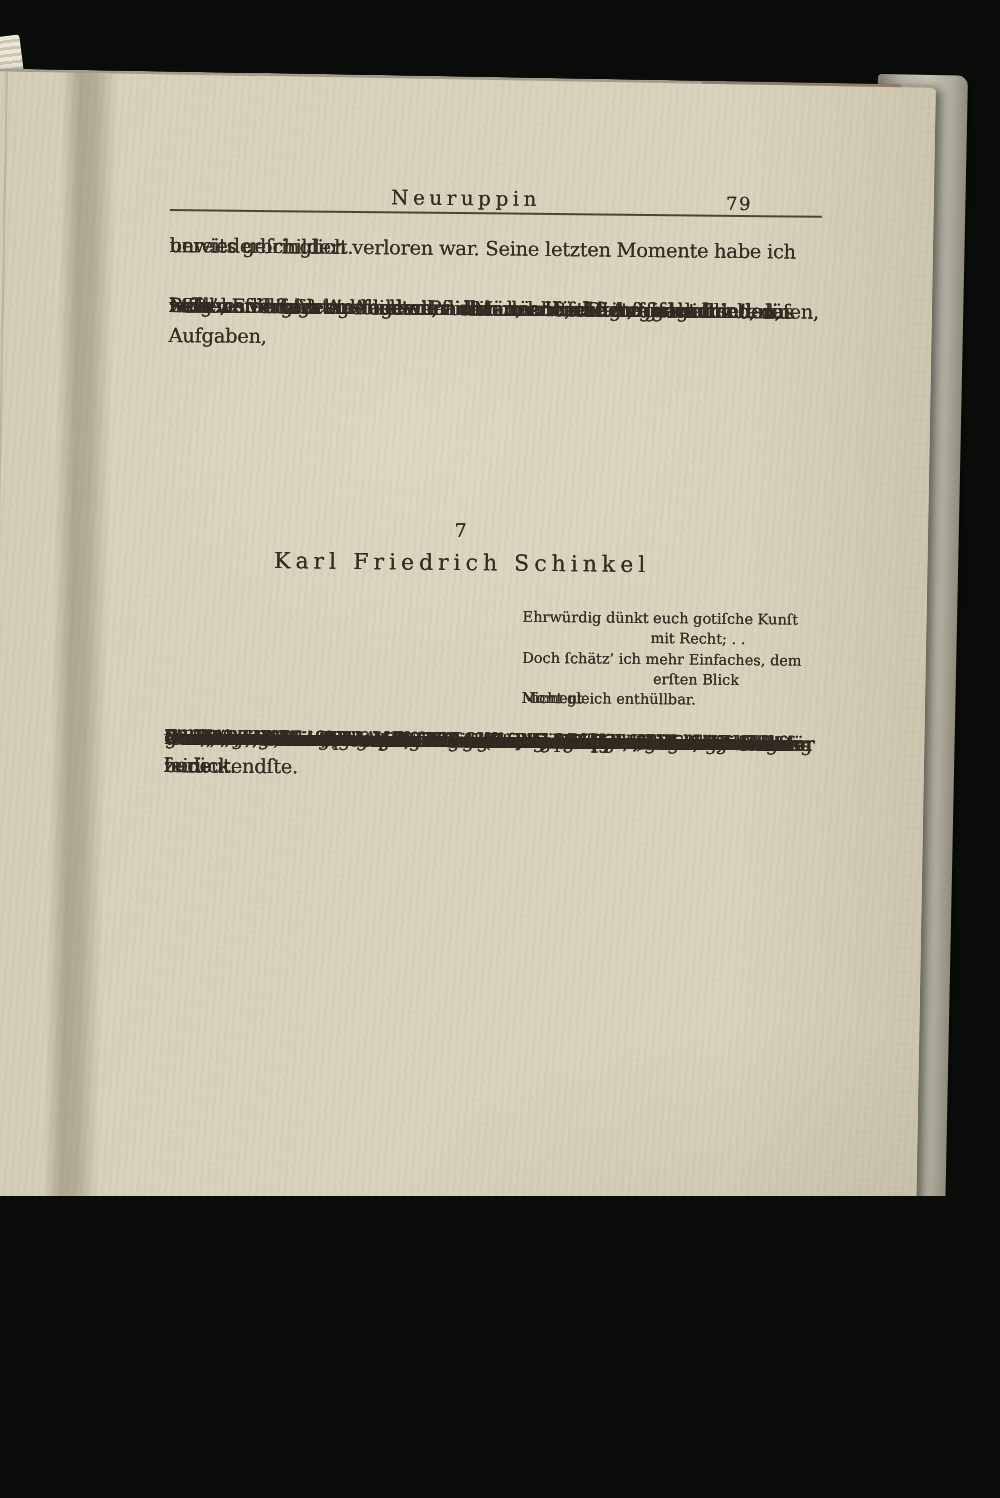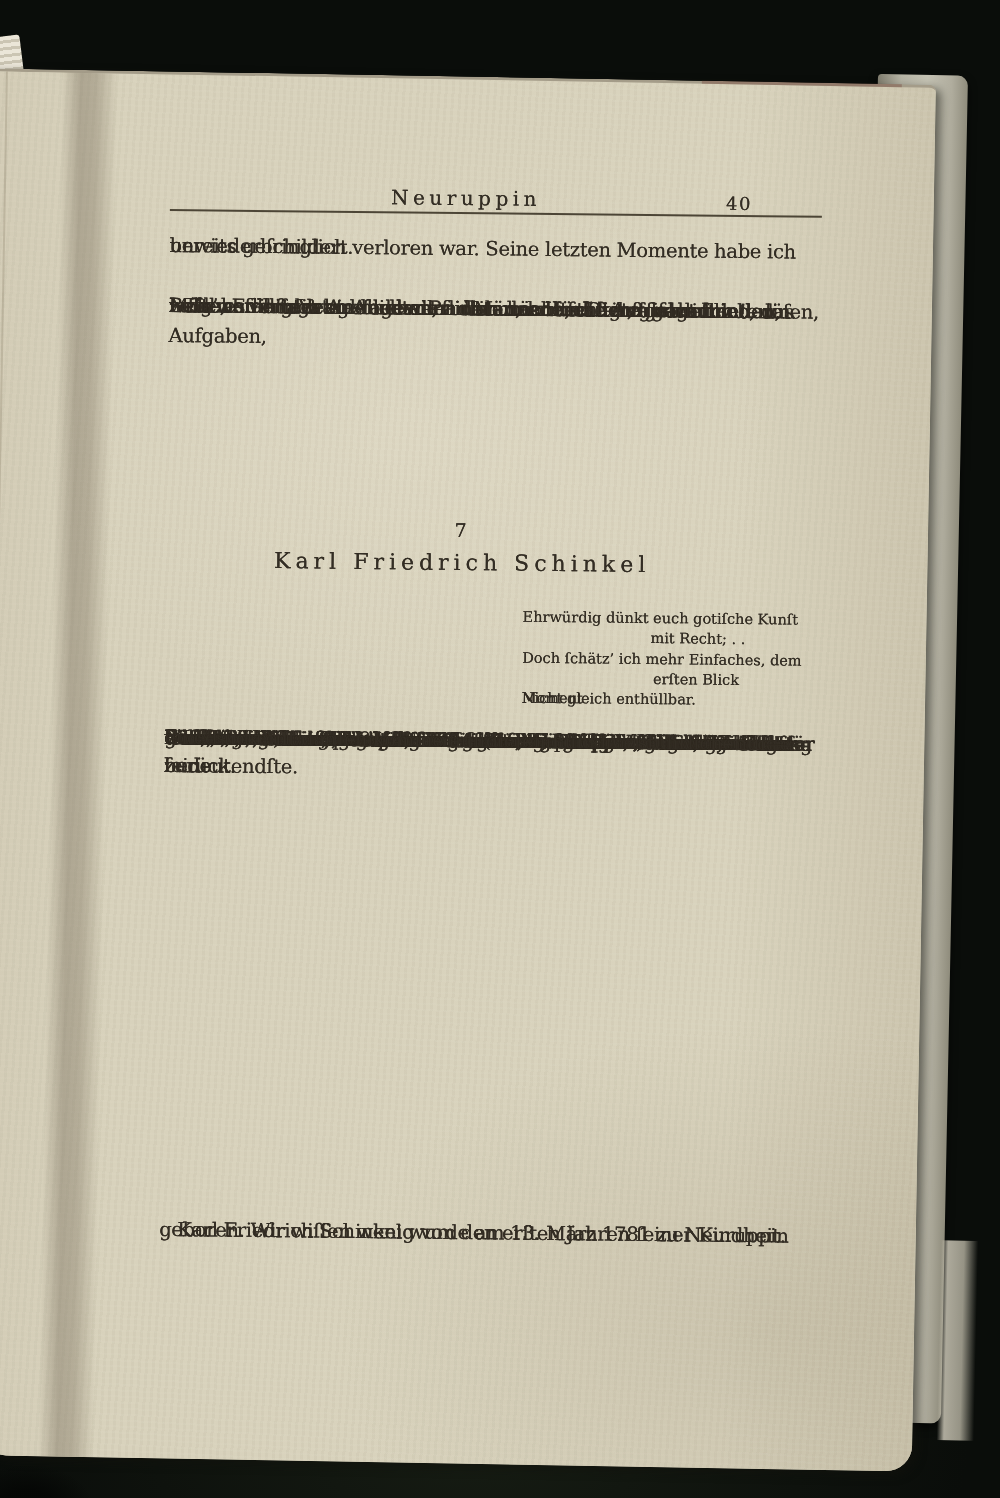--- a/index.html
+++ b/index.html
@@ -1,16 +1,16 @@
 <!DOCTYPE html>
 <html><head>
 <meta charset="utf-8">
 <style>
   html,body{margin:0;padding:0;background:#090c09;}
-  .scene{position:relative;width:1000px;height:1498px;overflow:hidden;
+  .scene{position:relative;width:1000px;height:1196px;overflow:hidden;
     background:radial-gradient(ellipse 700px 420px at 48% 96%,#161c13 0%,rgba(10,13,10,0) 70%),#0a0d0a;
     font-family:"DejaVu Serif",serif;}
   .edge-stack{position:absolute;left:878px;top:74px;width:90px;height:1348px;
     background:linear-gradient(90deg,#807d6e 0%,#b5b3a4 26%,#c4c2b3 55%,#b0ad9e 82%,#8f8c7c 100%);
     border-radius:4px 10px 10px 4px;transform:rotate(1.15deg);transform-origin:0 0;
     box-shadow:0 4px 8px rgba(0,0,0,.65);}
   .edge-stack2{position:absolute;left:884px;top:1240px;width:100px;height:200px;
     background:linear-gradient(90deg,rgba(0,0,0,0) 55%,#d6d1c0 62%,#b9b5a4 78%,rgba(0,0,0,0) 92%);
     transform:rotate(1.3deg);opacity:.8;}
   .headband{position:absolute;left:-6px;top:36px;width:28px;height:44px;border-radius:3px;
@@ -64,21 +64,21 @@
 
   <div class="page" data-name="book-page">
     <div class="grain" data-name="paper-texture"></div>
     <div class="page-red-edge" data-name="stained-top-edge"></div>
     <div class="gutter" data-name="gutter-shadow"></div>
     <div class="gutter-line" data-name="gutter-fold-line"></div>
   </div>
 
   <div class="text" data-name="page-text-layer">
     <div class="hdr-title" data-name="running-header-title">Neuruppin</div>
-    <div class="hdr-num" data-name="page-number">40</div>
+    <div class="hdr-num" data-name="page-number">79</div>
     <div class="rule" data-name="header-rule"></div>
 
     <div class="para p1" data-name="paragraph-continuation">
         <div class="tline just" data-name="text-line">unwiederbringlich verloren war. Seine letzten Momente habe ich</div>
         <div class="tline" data-name="text-line">bereits geſchildert.</div>
       </div>
     <div class="para p2 indent" data-name="paragraph-obituary">
         <div class="tline just" data-name="text-line">Es war ihm in einem der Pflicht und dem Dienſt gewidmeten</div>
         <div class="tline just" data-name="text-line">Leben verſagt geblieben, die höchſten Aufgaben zu löſen, Aufgaben,</div>
         <div class="tline just" data-name="text-line">zu denen er der Ausſage aller derer nach, die ihm naheſtanden,</div>

